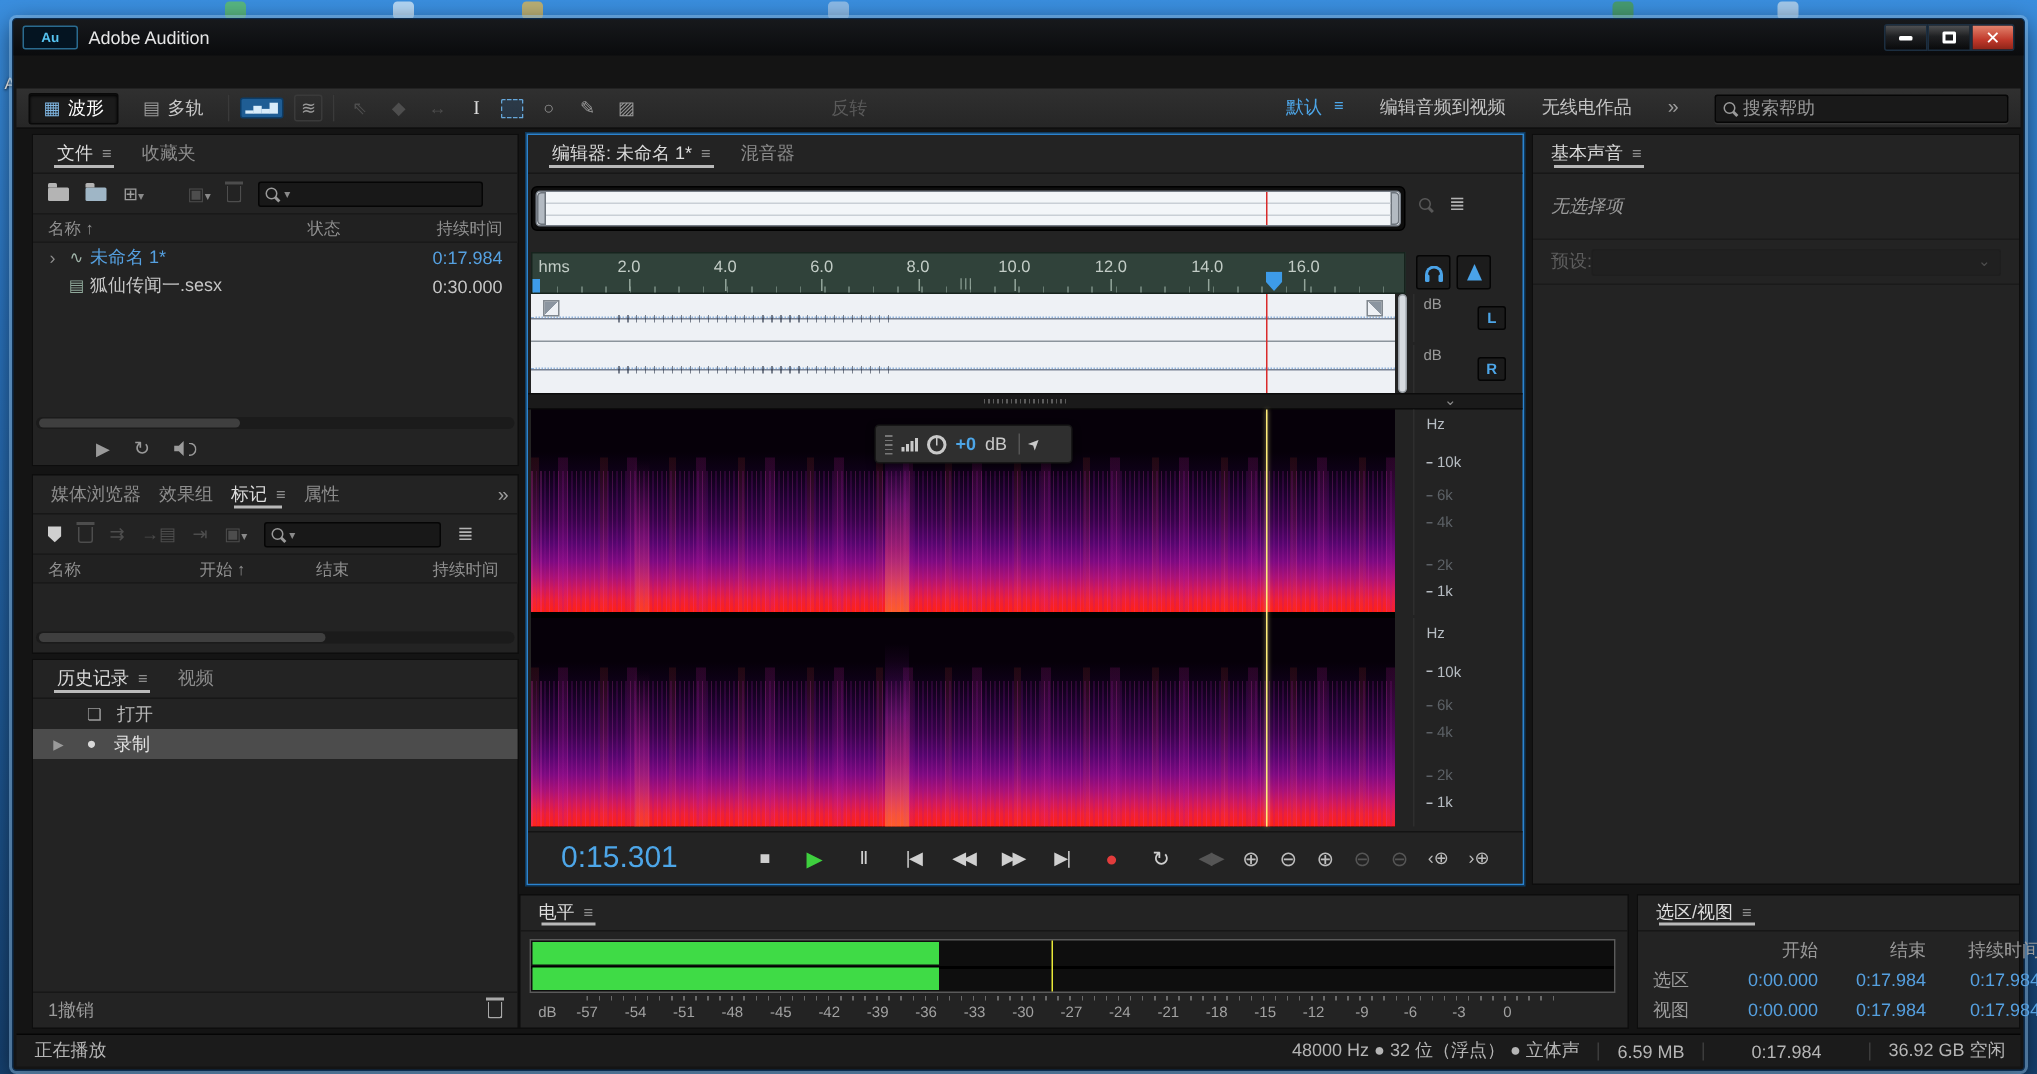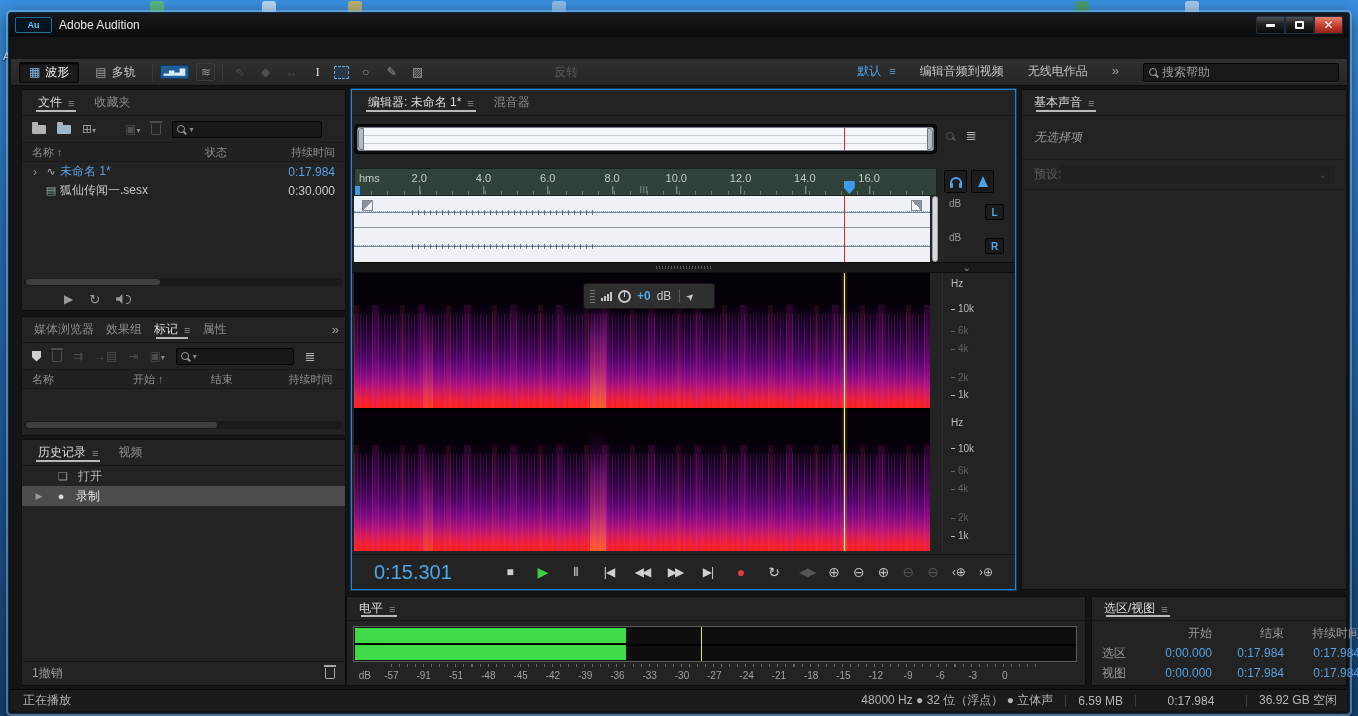--- a/index.html
+++ b/index.html
@@ -546,21 +546,21 @@
       <div class="meterbox">
         <span class="mbar m1" style="width:37.5%"></span>
         <span class="mdiv"></span>
         <span class="mbar m2" style="width:37.5%"></span>
         <span class="peak"></span>
       </div>
       <div class="lscale">
         <span class="lticks"></span>
         <span class="lsc first">dB</span>
         <span class="lsc" style="--i:0">-57</span>
-        <span class="lsc" style="--i:1">-91</span>
+        <span class="lsc" style="--i:1">-54</span>
         <span class="lsc" style="--i:2">-51</span>
         <span class="lsc" style="--i:3">-48</span>
         <span class="lsc" style="--i:4">-45</span>
         <span class="lsc" style="--i:5">-42</span>
         <span class="lsc" style="--i:6">-39</span>
         <span class="lsc" style="--i:7">-36</span>
         <span class="lsc" style="--i:8">-33</span>
         <span class="lsc" style="--i:9">-30</span>
         <span class="lsc" style="--i:10">-27</span>
         <span class="lsc" style="--i:11">-24</span>

